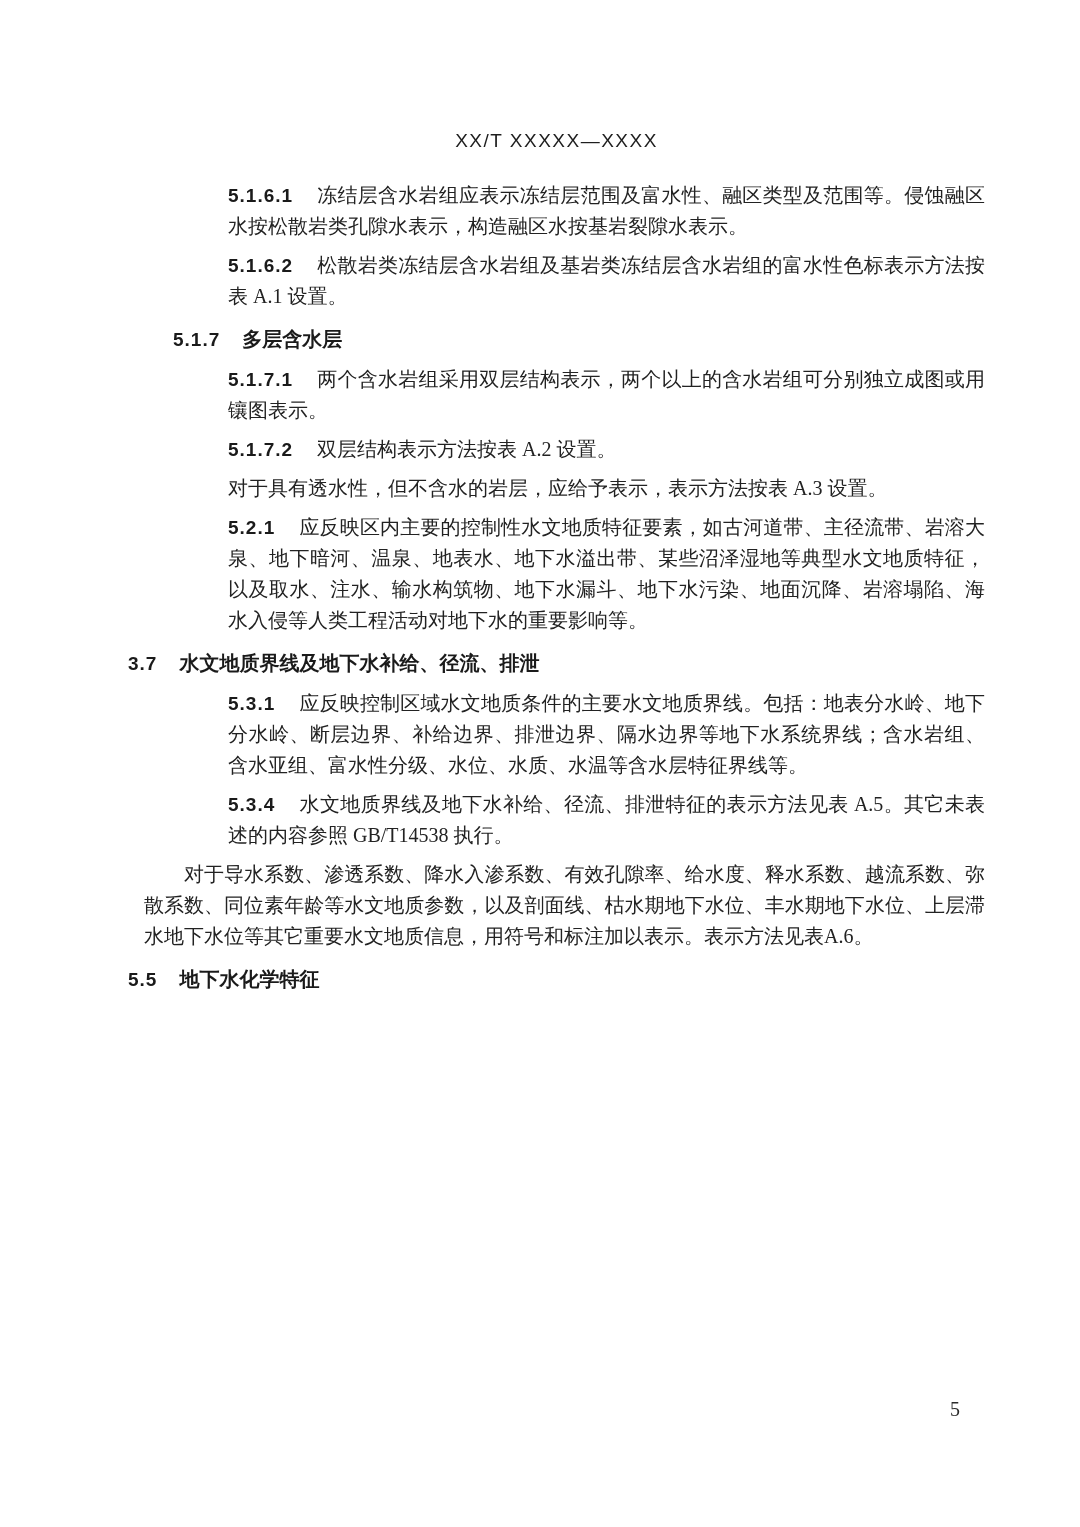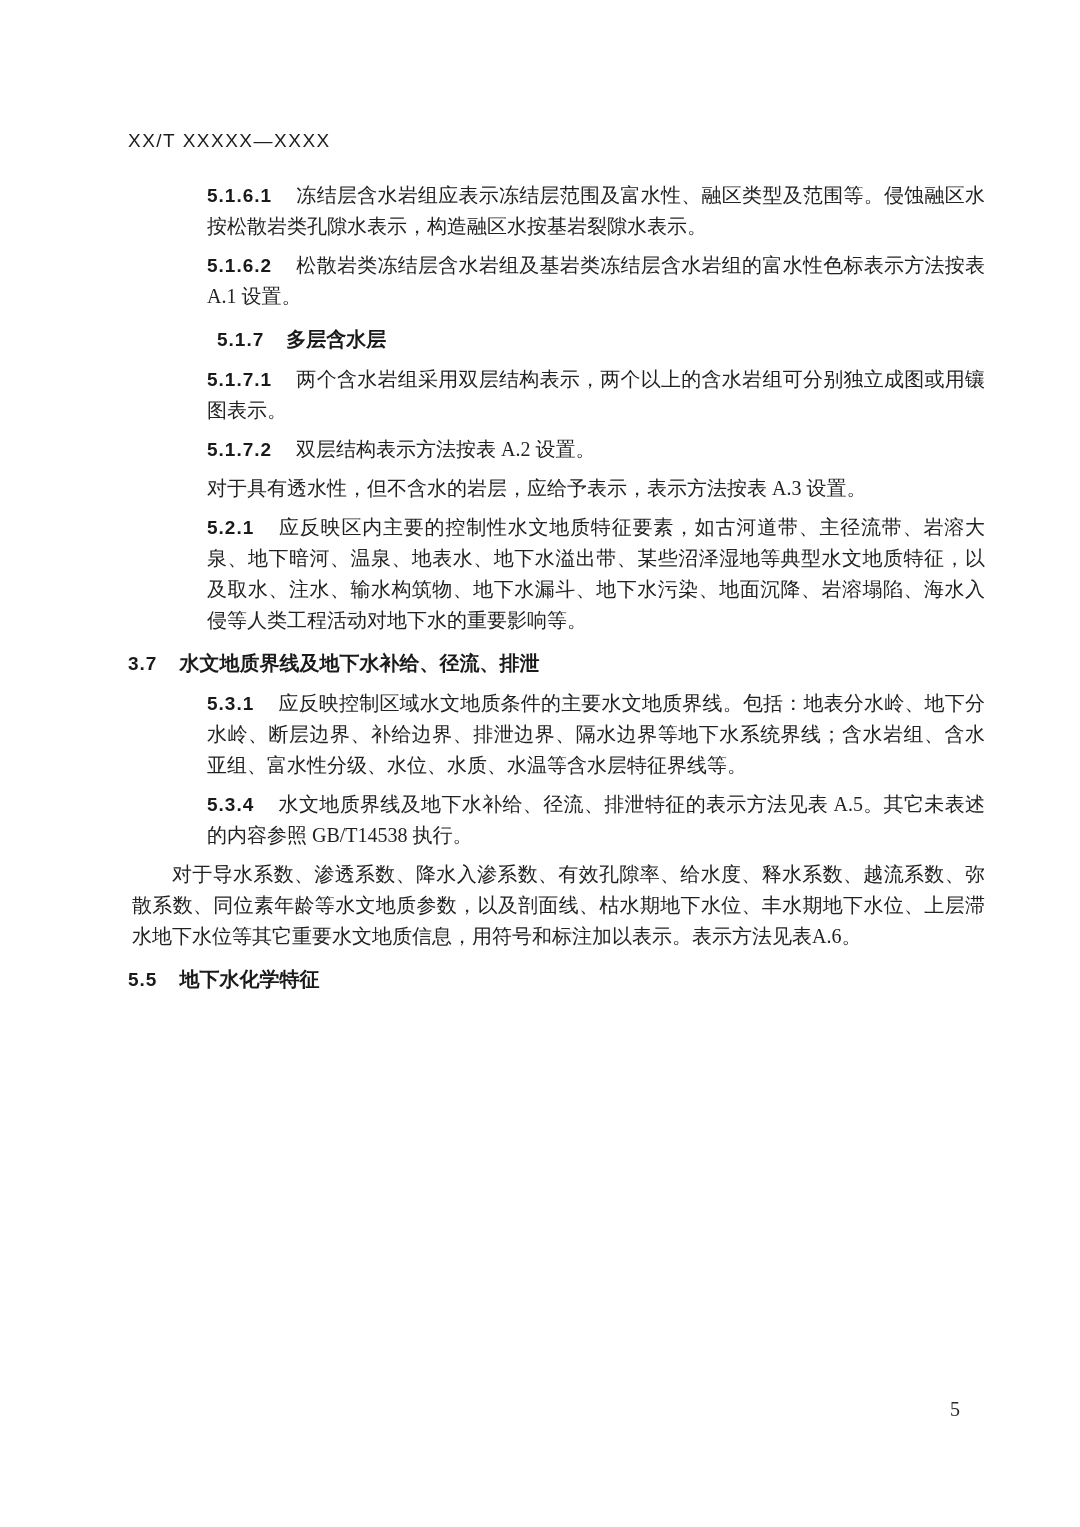--- a/index.html
+++ b/index.html
@@ -9,59 +9,59 @@
     height: 1527px;
     margin: 0 auto;
     background: #ffffff;
     box-sizing: border-box;
     padding: 130px 95px 0 128px;
     font-family: "Liberation Serif", "DejaVu Serif", serif;
     color: #222222;
     overflow: hidden;
   }
   .running-header {
-    text-align: left;
+    text-align: center;
     font-family: "Liberation Sans", "DejaVu Sans", sans-serif;
     font-size: 19px;
     line-height: 22px;
     letter-spacing: 1.5px;
     color: #1e1e1e;
     margin: 0 0 28px 0;
   }
   .content { display: block; }
   p, h2, h3 { margin: 0; padding: 0; }
   .para {
     font-size: 20px;
     line-height: 31px;
     text-align: justify;
     text-justify: inter-ideograph;
     margin: 0 0 8px 0;
     color: #222222;
   }
-  .indent { margin-left: 79px; }
+  .indent { margin-left: 100px; }
   .num {
     font-family: "Liberation Sans", "DejaVu Sans", sans-serif;
     font-weight: bold;
     font-size: 19px;
     letter-spacing: 1px;
     margin-right: 24px;
     white-space: nowrap;
     color: #1a1a1a;
   }
   .h2, .h3 {
     font-family: "Liberation Sans", "DejaVu Sans", sans-serif;
     font-weight: bold;
     font-size: 20px;
     line-height: 31px;
     margin: 12px 0 9px 0;
     color: #1a1a1a;
   }
-  .h3 { margin-left: 89px; }
+  .h3 { margin-left: 45px; }
   .h2 .num, .h3 .num { margin-right: 22px; font-size: 19px; }
-  .first-indent { text-indent: 2em; margin-left: 4px; }
+  .first-indent { text-indent: 2em; margin-left: 16px; }
   .page-number {
     position: absolute;
     top: 1398px;
     right: 120px;
     font-family: "Liberation Serif", "DejaVu Serif", serif;
     font-size: 20px;
     color: #2a2a2a;
   }
 </style>
 </head>

